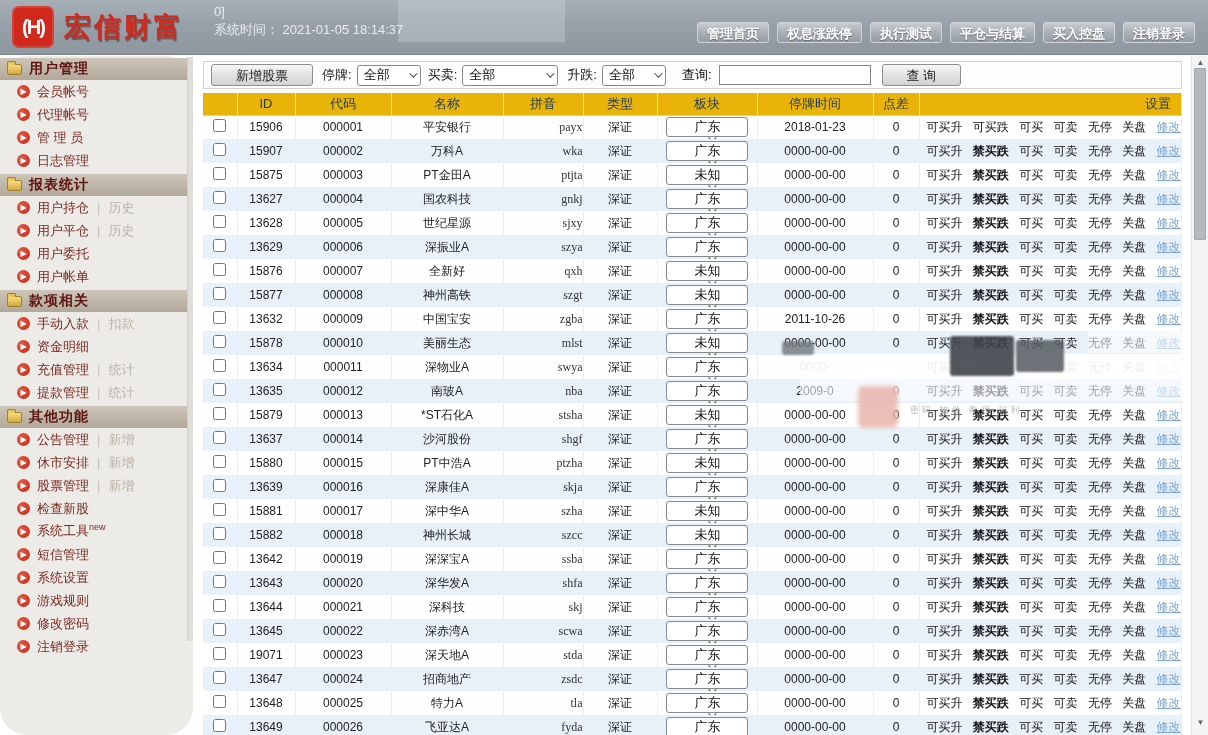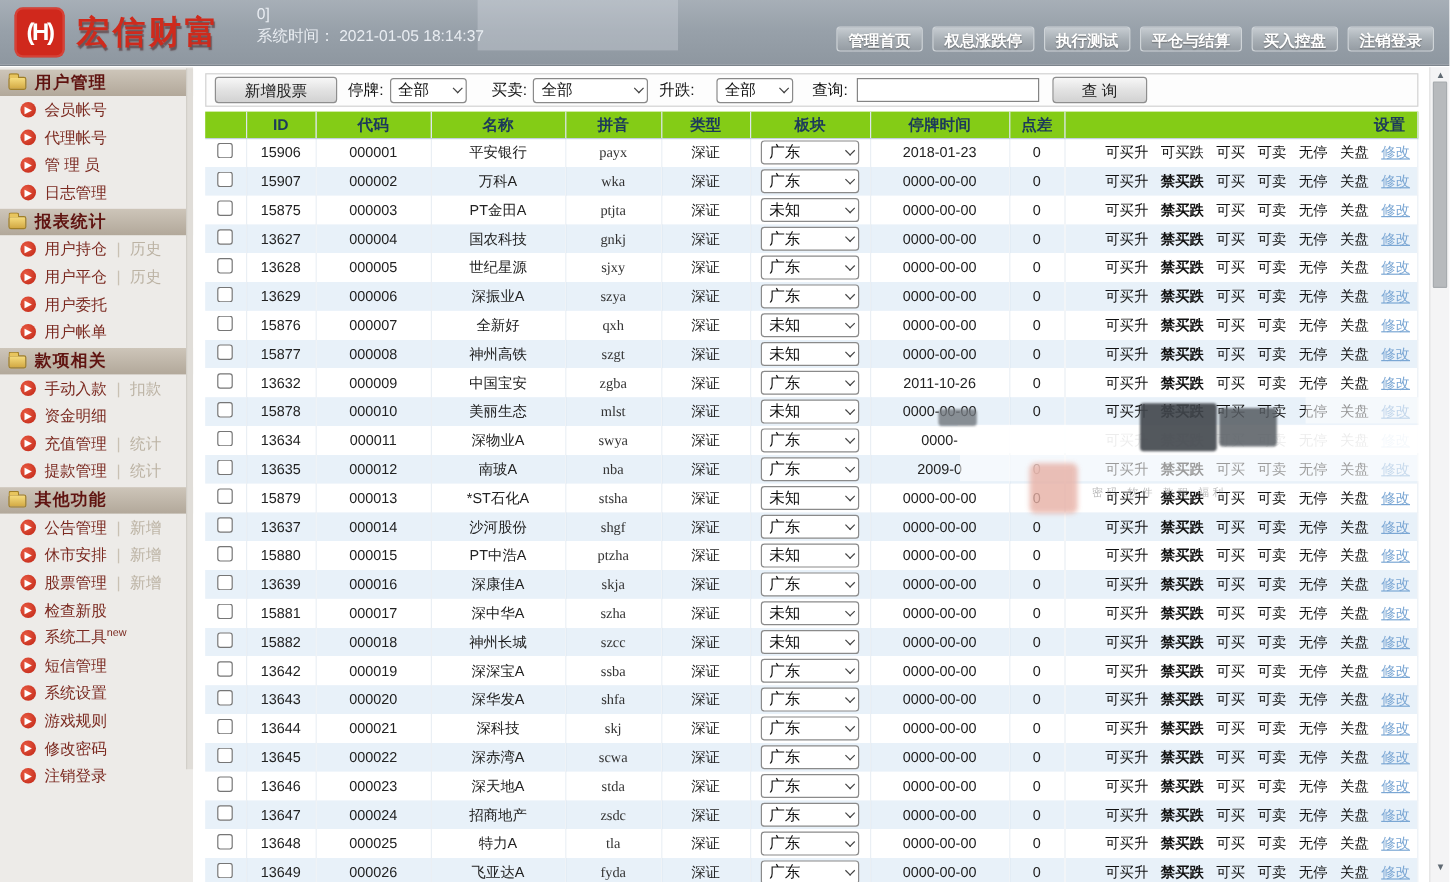--- a/index.html
+++ b/index.html
@@ -25,21 +25,21 @@
   .hnav { position:absolute; right:13px; top:22px; display:flex; gap:8px; }
   .nav-btn { background:linear-gradient(180deg,#c7cdd2 0%,#a9b0b6 50%,#959ca3 100%);
              border:1px solid #cfd4d8; border-radius:3px; color:#fff; font-weight:bold;
              font-size:13px; padding:2px 9px; height:21px; text-shadow:0 1px 1px rgba(60,60,60,.6);
              font-family:inherit; cursor:pointer; }
 
   
   .page { position:absolute; left:0; top:56px; width:1208px; height:679px; display:flex; }
 
   
-  .sidebar { width:161px; height:679px; background:#edebe8; position:relative; flex:none; }
+  .sidebar { width:193px; height:679px; background:#edebe8; position:relative; flex:none;border-radius:27px; }
   .side-scroll { position:absolute; right:0; top:1px; width:6px; height:584px;
                  background:#e0ddd8; border-left:1px solid #d2cfc9; }
   .sec-head { height:22px; background:linear-gradient(180deg,#cdc5b9 0%,#b2a89a 100%);
               display:flex; align-items:center; gap:7px; padding-left:7px; margin-top:2px; cursor:pointer; }
   .sec-title { color:#5f1310; font-weight:bold; font-size:14px; letter-spacing:1px; }
   .folder { width:15px; height:11px; background:linear-gradient(180deg,#f6dc7d,#d2a944);
             border:1px solid #a07f28; border-radius:2px; position:relative; }
   .folder::before { content:""; position:absolute; left:-1px; top:-4px; width:7px; height:3px;
                     background:#e8c55e; border:1px solid #a07f28; border-bottom:none;
                     border-radius:2px 2px 0 0; }
@@ -63,29 +63,29 @@
   .fselect { display:inline-flex; align-items:center; justify-content:space-between;
              border:1px solid #8a8a8a; border-radius:3px; background:#fff; height:21px;
              padding:0 5px 0 6px; font-size:13px; color:#111; cursor:pointer; }
   .chev { width:6px; height:6px; border-right:1.6px solid #444; border-bottom:1.6px solid #444;
           transform:rotate(45deg) translateY(-2px); flex:none; margin-left:6px; }
   .w64 { width:64px; } .w96 { width:96px; }
   .ftext { width:152px; height:20px; border:1px solid #848484; font-size:13px; padding:0 4px; font-family:inherit; }
 
   
   table { border-collapse:collapse; width:100%; table-layout:fixed; margin-top:4px; }
-  thead th { height:22px; background:#84cc16; border-bottom:1px solid #c2cfdd;
-             border-right:1px solid #dde5ee; color:#1c3a5a; font-size:13px; font-weight:bold; }
+  thead th { height:22px; background:#eab308; border-bottom:1px solid #c2cfdd;
+             border-right:1px solid #dde5ee; color:#1c3a5a; font-size:13px; font-weight:normal; }
   thead th:last-child { text-align:right; padding-right:10px; }
   tbody td { height:24px; font-size:12px; color:#222; text-align:center; white-space:nowrap;
              overflow:hidden; border-right:1px solid rgba(185,202,219,.30); }
   tbody tr:nth-child(even) { background:#e8f1f9; }
-  .c-py { font-family:"Liberation Serif","DejaVu Serif",serif; font-size:12px; color:#333; }
+  .c-py { font-family:"Liberation Serif","DejaVu Serif",serif; font-size:12px; color:#333;text-align:right; }
   .cbx { width:13px; height:13px; cursor:pointer; }
-  .board { width:82px; margin:0 auto; height:20px; }
+  .board { width:82px; margin:0 auto; height:20px;flex-direction:column; }
   .c-actions { text-align:right; padding-right:6px; }
   .c-actions .flag { margin-left:7px; color:#111; cursor:pointer; }
   .c-actions .flag.forbid { font-weight:bold; }
   .lnk { margin-left:7px; color:#7ba7d4; text-decoration:underline; cursor:pointer; }
 
   
   .vscroll { width:17px; height:679px; background:#f4f4f5; border-left:1px solid #e2e2e2;
              position:relative; flex:none; }
   .vs-up { position:absolute; top:2px; left:0; width:17px; height:14px; text-align:center;
            font-size:8px; color:#606a73; cursor:pointer; }
@@ -294,27 +294,27 @@
       <button class="gbtn">新增股票</button>
       <span id="filter-selects" style="display:inline-flex;align-items:flex-start;gap:7px;">
           <span style="display:inline-flex;align-items:center;gap:5px;">
     <span class="flbl" style="margin-left:2px;">停牌:</span>
     <span class="fselect w64">
       <span class="fs-val">全部</span>
               <i class="chev"></i>
     </span>
   </span>
           <span style="display:inline-flex;align-items:center;gap:5px;">
-    <span class="flbl" style="margin-left:14px;">买卖:</span>
+    <span class="flbl" style="margin-left:0;">买卖:</span>
     <span class="fselect w96">
       <span class="fs-val">全部</span>
               <i class="chev"></i>
     </span>
   </span>
-          <span style="display:inline-flex;align-items:center;gap:18px;">
+          <span style="display:inline-flex;align-items:center;gap:5px;">
     <span class="flbl" style="margin-left:2px;">升跌:</span>
     <span class="fselect w64">
       <span class="fs-val">全部</span>
               <i class="chev"></i>
     </span>
   </span>
         </span>
       <span class="flbl">查询:</span>
       <input class="ftext" type="text" value="" style="">
       <button class="gbtn" style="margin-left:4px;">查 询</button>
@@ -915,21 +915,21 @@
       <span class="flag f-buy">可买</span>
       <span class="flag f-sell">可卖</span>
       <span class="flag f-nostop">无停</span>
       <span class="flag f-close">关盘</span>
       <a class="lnk l-edit">修改</a>
       
     </td>
   </tr>
           <tr>
     <td><input type="checkbox" class="cbx" style=""></td>
-    <td class="c-id">13646</td>
+    <td class="c-id">19071</td>
     <td class="c-code">000023</td>
     <td class="c-name">深天地A</td>
     <td class="c-py">stda</td>
     <td class="c-type">深证</td>
     <td>
       <span class="fselect board">
         <span class="fs-val">广东</span>
                 <i class="chev"></i>
       </span>
     </td>

